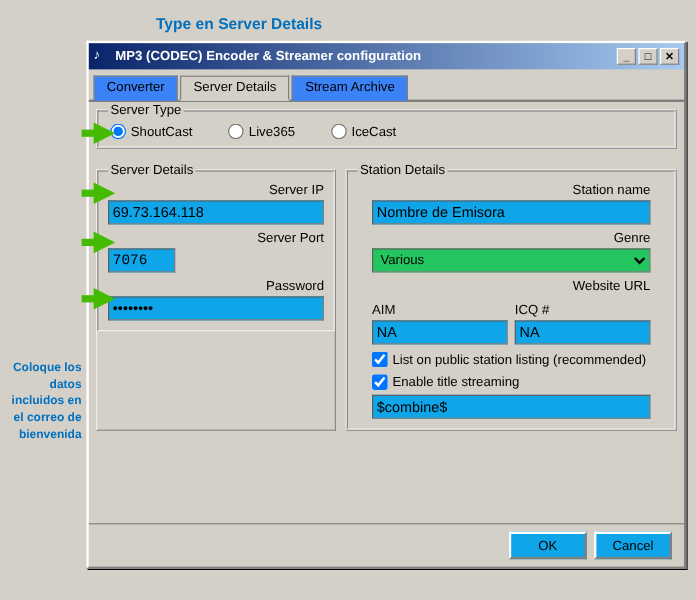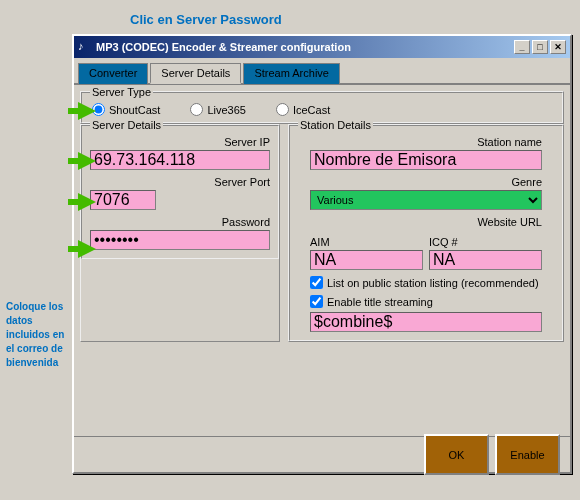--- a/index.html
+++ b/index.html
@@ -31,21 +31,21 @@
       z-index: 10;
     }
 
     .annotation-side {
       position: absolute;
       left: 6px;
       bottom: 130px;
       color: #0070c0;
       font-size: 10px;
       font-weight: bold;
-      text-align: left;
+      text-align: right;
       width: 62px;
       line-height: 1.4;
       z-index: 10;
     }
 
     .arrow-green {
       position: absolute;
       left: 68px;
       width: 28px;
       height: 18px;
@@ -136,21 +136,21 @@
     .tab-strip {
       display: flex;
       padding: 4px 4px 0 4px;
       background: #d4d0c8;
       border-bottom: 2px solid #808080;
       position: relative;
     }
 
     .tab {
       padding: 3px 10px;
-      background: #0369a1;
+      background: #3b82f6;
       border: 1px solid #808080;
       border-bottom: none;
       cursor: pointer;
       font-size: 11px;
       margin-right: 2px;
       position: relative;
       top: 1px;
     }
 
     .tab.active {
@@ -200,32 +200,32 @@
       margin-bottom: 2px;
       margin-top: 6px;
       display: block;
       text-align: right;
     }
     .field-label:first-child {
       margin-top: 0;
     }
 
     input[type="text"], input[type="password"] {
-      background: #f9a8d4;
+      background: #0ea5e9;
       border: 1px solid #808080;
       border-top-color: #606060;
       border-left-color: #606060;
       height: 20px;
-      font-size: 16px;
+      font-size: 12px;
       padding: 1px 3px;
       font-family: 'Tahoma', 'Arial', sans-serif;
     }
 
     input[type="text"].full { width: 100%; }
-    input[type="text"].narrow { width: 66px; }
+    input[type="text"].narrow { width: 56px; font-family: Liberation Mono, monospace; }
     input[type="password"].full { width: 100%; }
 
     select {
       background: #22c55e;
       border: 1px solid #808080;
       border-top-color: #606060;
       border-left-color: #606060;
       height: 20px;
       font-size: 11px;
       padding: 0 2px;
@@ -269,22 +269,22 @@
       border-top: 1px solid #808080;
       display: flex;
       align-items: center;
       justify-content: flex-end;
       padding: 0 10px;
       gap: 6px;
     }
 
     .win-btn {
       width: 65px;
-      height: 41px;
-      background: #a16207;
+      height: 23px;
+      background: #0ea5e9;
       border: 2px solid #fff;
       border-right-color: #808080;
       border-bottom-color: #808080;
       cursor: pointer;
       font-size: 11px;
       font-family: 'Tahoma', 'Arial', sans-serif;
       display: flex;
       align-items: center;
       justify-content: center;
     }
@@ -295,21 +295,21 @@
     }
     input[type="checkbox"] {
       margin: 0;
     }
   </style>
 </head>
 <body>
 
 <div class="outer-wrapper">
 
-  <div class="annotation-title">Clic en Server Password</div>
+  <div class="annotation-title">Type en Server Details</div>
 
   <div class="arrow-green" style="top:102px;"></div>
   <div class="arrow-green" style="top:152px;"></div>
   <div class="arrow-green" style="top:193px;"></div>
   <div class="arrow-green" style="top:240px;"></div>
 
   <div class="annotation-side">Coloque los datos incluidos en el correo de bienvenida</div>
 
   <div class="dialog">
 
@@ -326,21 +326,21 @@
     </div>
 
     <div class="tab-strip">
       <div class="tab">Converter</div>
       <div class="tab active">Server Details</div>
       <div class="tab">Stream Archive</div>
     </div>
 
     <div style="padding: 6px 6px 40px 6px; height: calc(100% - 44px);">
 
-      <div style="border:1px solid #888; border-top-color:#eee; border-left-color:#eee; margin-bottom:0; position:relative;">
+      <div style="border:1px solid #888; border-top-color:#eee; border-left-color:#eee; margin-bottom:17px; position:relative;">
         <div style="border:1px solid #eee; border-top-color:#888; border-left-color:#888; padding:10px 10px 6px; position:relative;">
           <span class="group-label">Server Type</span>
           <div class="radio-row">
             <div class="radio-item">
               <input type="radio" name="servertype" checked="" style="">
               <label>ShoutCast</label>
             </div>
             <div class="radio-item">
               <input type="radio" name="servertype" style="">
               <label>Live365</label>
@@ -412,17 +412,17 @@
 
             </div>
           </div>
         </div>
 
       </div>
     </div>
 
     <div class="bottom-bar">
       <button class="win-btn">OK</button>
-      <button class="win-btn">Enable</button>
+      <button class="win-btn">Cancel</button>
     </div>
 
   </div>
 </div>
 
 </body></html>

